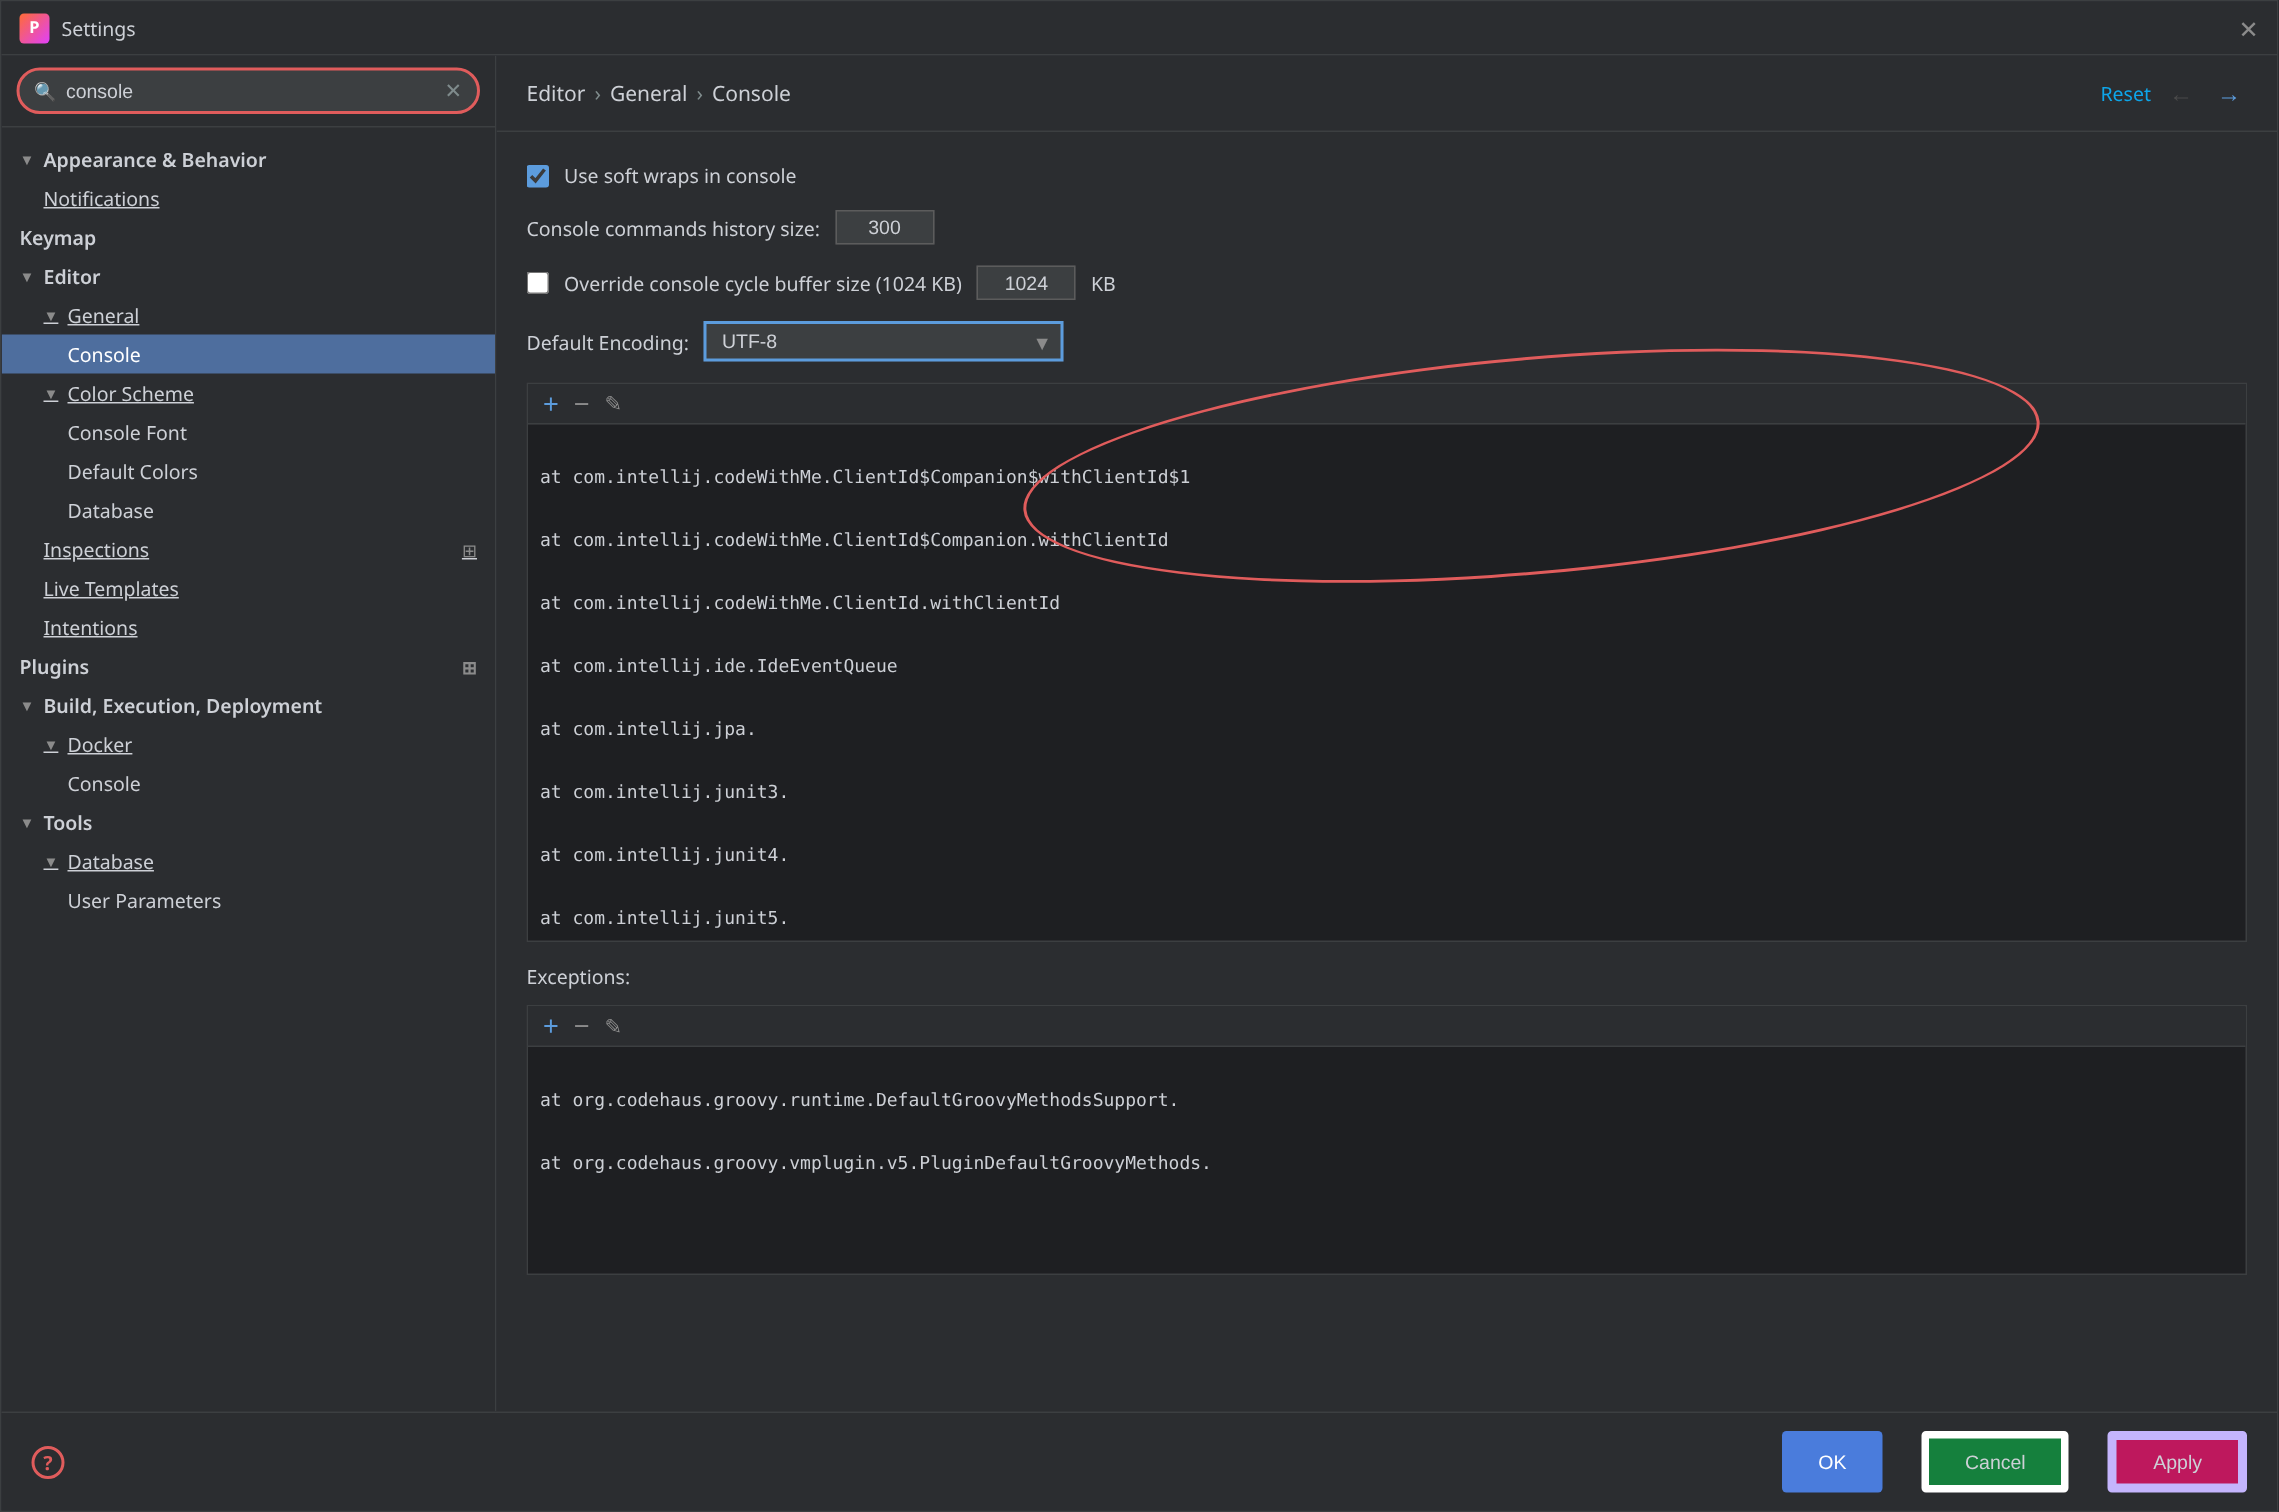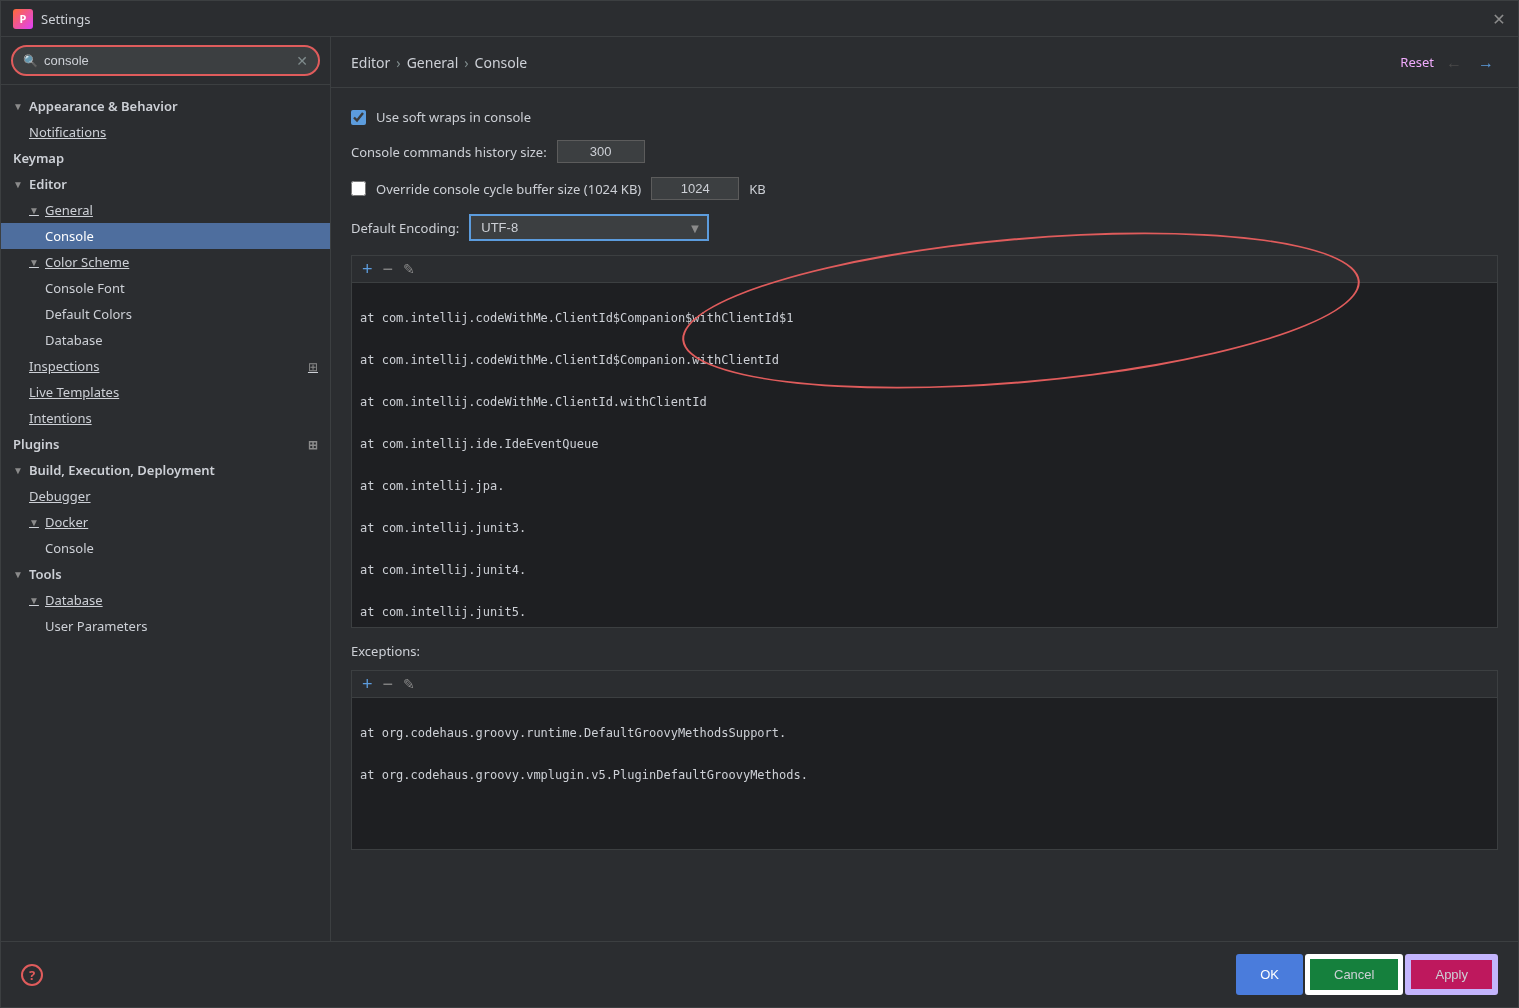--- a/index.html
+++ b/index.html
@@ -173,21 +173,21 @@
     }
     .breadcrumb-sep {
       color: #7f8b8c;
     }
     .panel-actions {
       display: flex;
       align-items: center;
       gap: 8px;
     }
     .reset-link {
-      color: #f0abfc;
+      color: #0ea5e9;
       cursor: pointer;
       font-size: 13px;
     }
     .nav-arrow {
       color: #5c9cdd;
       cursor: pointer;
       font-size: 16px;
       padding: 2px 4px;
     }
     .nav-arrow.disabled { color: #4a4a4a; }
@@ -214,21 +214,21 @@
     .setting-label {
       color: #cdd0d6;
       font-size: 13px;
     }
     .setting-input {
       background: #3c3f41;
       border: 1px solid #5c5c5c;
       color: #cdd0d6;
       padding: 3px 12px;
       font-size: 13px;
-      width: 88px;
+      width: 66px;
       text-align: center;
       outline: none;
     }
     .setting-unit {
       color: #cdd0d6;
       font-size: 13px;
     }
 
     .select-wrap {
       position: relative;
@@ -318,21 +318,21 @@
       border-radius: 50%;
       border: 2px solid #e05c5c;
       display: flex; align-items: center; justify-content: center;
       color: #e05c5c;
       font-size: 13px;
       font-weight: bold;
       cursor: pointer;
     }
     .bottom-right {
       display: flex;
-      gap: 2px;
+      gap: 26px;
     }
     .btn {
       padding: 7px 24px;
       border: none;
       cursor: pointer;
       font-size: 13px;
       border-radius: 3px;
     }
     .btn-ok {
       background: #4a7cdc;
@@ -433,23 +433,20 @@
         </div>
 
         <div class="nav-item section-header">
           <span class="nav-item-label">Plugins</span>
           <span class="nav-item-add">⊞</span>
         </div>
 
         <div class="nav-item section-header">
           <span class="chevron">▼</span>
           <span class="nav-item-label">Build, Execution, Deployment</span>
-        </div>
-        <div class="nav-item level-1">
-          <span class="nav-item-label">Debugger</span>
         </div>
         <div class="nav-item level-1">
           <span class="chevron">▼</span>
           <span class="nav-item-label">Docker</span>
         </div>
         <div class="nav-item level-2">
           <span class="nav-item-label">Console</span>
         </div>
 
         <div class="nav-item section-header">

